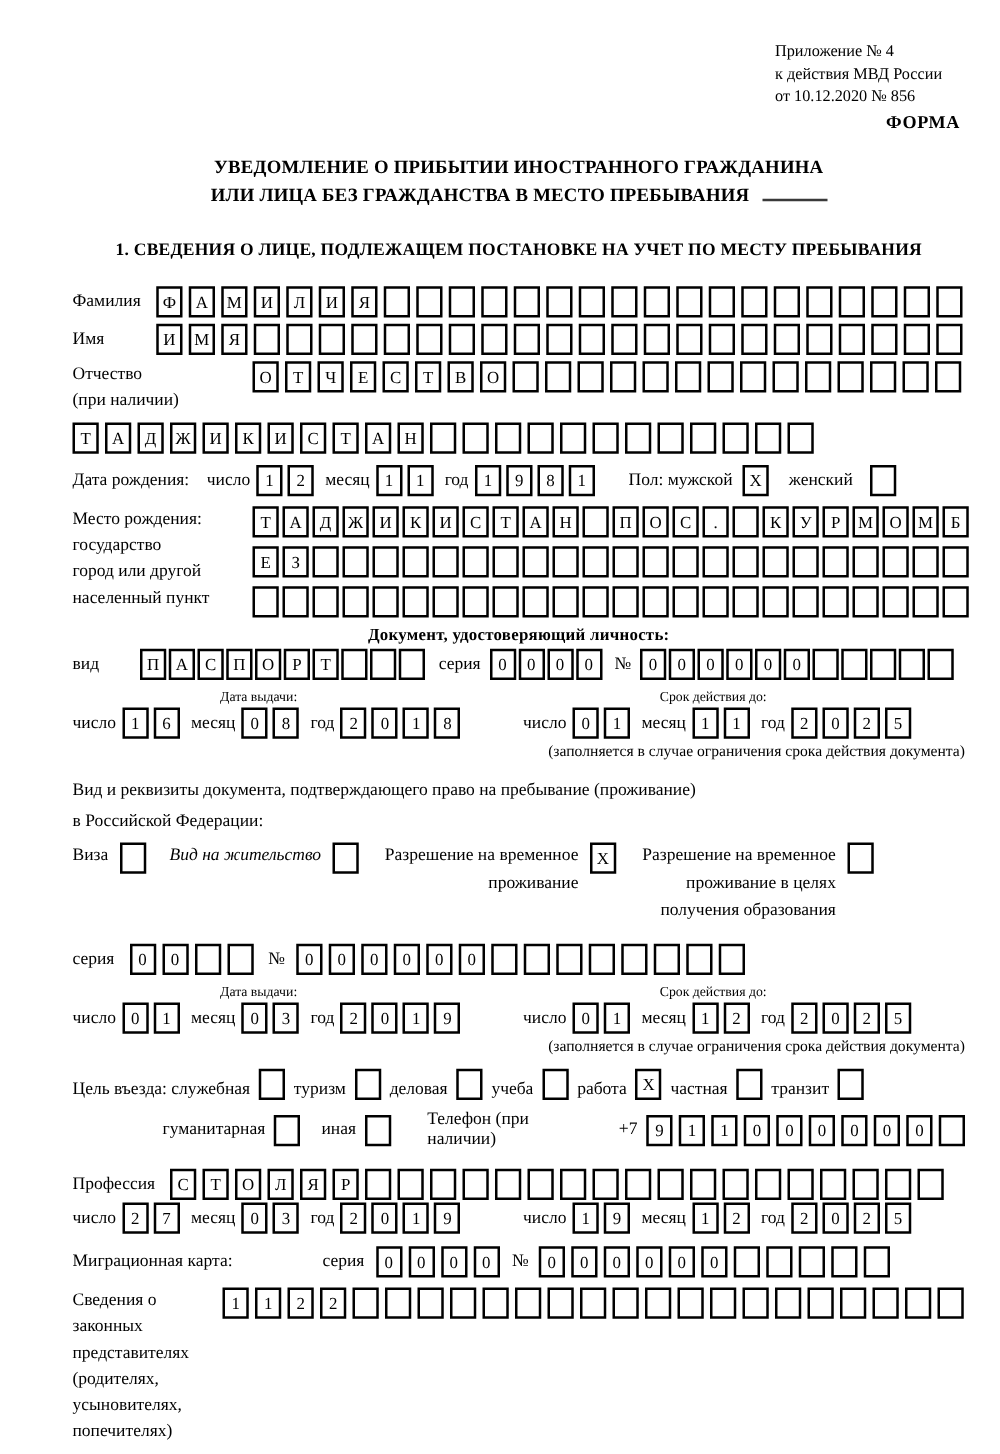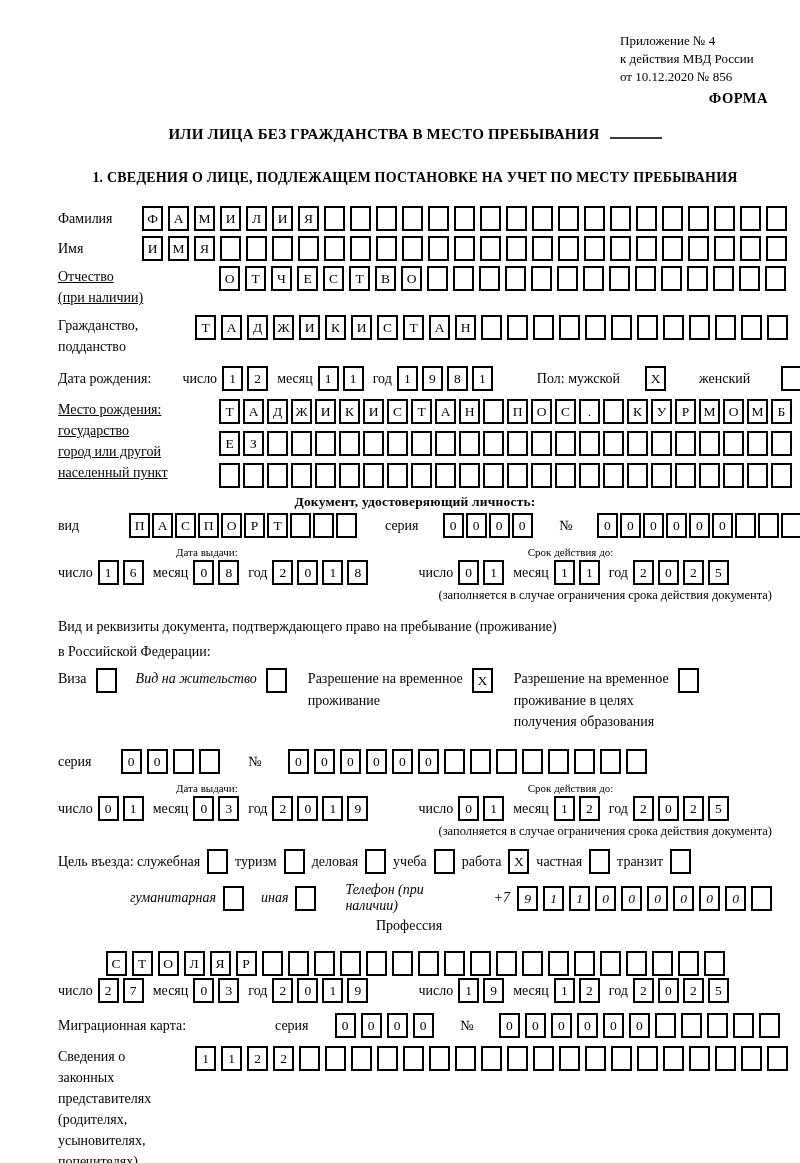--- a/index.html
+++ b/index.html
@@ -7,64 +7,65 @@
   .page{box-sizing:border-box;width:800px;height:1163px;padding:32px 28px 0 58px;position:relative;background:#fff;}
 
   .annex{margin-left:562px;font-size:13px;line-height:1.38;}
   .annex-note{margin-top:4px;font-size:12.5px;line-height:1.38;}
   .forma{text-align:right;font-weight:bold;font-size:14.5px;margin-top:4px;padding-right:4px;letter-spacing:.5px;}
 
   .title{text-align:center;font-weight:bold;font-size:15px;line-height:1.55;margin-top:16px;letter-spacing:.2px;}
   .uline{display:inline-block;width:52px;border-bottom:2px solid #3a3a3a;margin-left:10px;}
   .sect{font-weight:bold;font-size:14px;margin-top:24px;text-align:center;letter-spacing:.2px;}
 
-  .row{display:flex;align-items:center;margin-top:5px;gap:17px;}
+  .row{display:flex;align-items:center;margin-top:5px;}
   .row.top{align-items:flex-start;}
   .lbl{flex:none;}
   .ml{white-space:pre-line;line-height:1.5;}
-  .w67{width:67px;} .w120{width:120px;} .w144{width:144px;text-decoration:underline;}
+  .w67{width:67px;} .w120{width:120px;} .w144{width:144px;}
 
   .boxes{display:inline-flex;gap:5px;}
   .boxes.tight{gap:2px;}
   .boxes.mid{gap:3px;}
   .cell{flex:none;display:inline-block;box-sizing:content-box;width:17px;height:21px;border:2px solid #000;
         text-align:center;line-height:21px;font-size:13.5px;background:#fff;}
   .stack{display:flex;flex-direction:column;gap:7px;}
 
   .dhdr{display:flex;margin-top:8px;font-size:11px;}
   .drow{display:flex;align-items:center;margin-top:2px;}
   .dg{display:inline-flex;align-items:center;}
   .dg .dgl{margin:0 5px 0 9px;}
   .dg .dgl:first-of-type{margin-left:0;}
   .dg2{margin-left:50px;}
   .note{text-align:right;font-size:12.5px;margin-top:3px;}
 
   .intro{margin-top:12px;line-height:1.75;}
   .permits{display:flex;align-items:flex-start;margin-top:4px;gap:13px;}
   .pitem{display:flex;align-items:flex-start;gap:9px;}
-  .ptext{white-space:pre-line;text-align:left;line-height:1.55;}
+  .ptext{white-space:pre-line;text-align:right;line-height:1.55;}
   .chkrow{display:flex;align-items:center;gap:7px;flex-wrap:nowrap;}
   .gap-l{margin-left:10px;}
   .indent{padding-left:72px;}
   .shift{margin-left:8px;}
 </style>
 </head>
 <body>
 
 <div class="page">
 
   <div class="annex">
     <div>Приложение № 4</div>
     <div>к действия МВД России</div>
     <div>от 10.12.2020 № 856</div>
   </div>
 
   <div class="forma">ФОРМА</div>
 
   <div class="title">
+    <div>УВЕДОМЛЕНИЕ О ПРИБЫТИИ ИНОСТРАННОГО ГРАЖДАНИНА</div>
     <div>
       <span>ИЛИ ЛИЦА БЕЗ ГРАЖДАНСТВА В МЕСТО ПРЕБЫВАНИЯ</span><span class="uline"></span>
     </div>
   </div>
 
   <div class="sect">1. СВЕДЕНИЯ О ЛИЦЕ, ПОДЛЕЖАЩЕМ ПОСТАНОВКЕ НА УЧЕТ ПО МЕСТУ ПРЕБЫВАНИЯ</div>
 
   <div class="row" style="margin-top:20px;">
     <span class="lbl w67">Фамилия</span>
     <span class="boxes">
@@ -150,22 +151,20 @@
         <span class="cell"></span>
         <span class="cell"></span>
         <span class="cell"></span>
         <span class="cell"></span>
         <span class="cell"></span>
         <span class="cell"></span>
       </span>
   </div>
 
   <div class="row top" style="margin-top:7px;">
-    <span class="lbl w120 ml">Гражданство,
-подданство</span>
     <span class="boxes">
         <span class="cell">Т</span>
         <span class="cell">А</span>
         <span class="cell">Д</span>
         <span class="cell">Ж</span>
         <span class="cell">И</span>
         <span class="cell">К</span>
         <span class="cell">И</span>
         <span class="cell">С</span>
         <span class="cell">Т</span>
@@ -478,59 +477,59 @@
         <span class="boxes" style="gap: 4px;">
           <span class="cell">2</span>
           <span class="cell">0</span>
           <span class="cell">2</span>
           <span class="cell">5</span>
         </span>
       </span>
   </div>
   <div class="note">(заполняется в случае ограничения срока действия документа)</div>
 
-  <div class="chkrow" style="margin-top:10px;">
+  <div class="chkrow" style="margin-top:10px;align-items:flex-end;">
     <span>Цель въезда: служебная</span>
     <span class="cell"></span>
     <span>туризм</span>
     <span class="cell"></span>
     <span>деловая</span>
     <span class="cell"></span>
     <span>учеба</span>
     <span class="cell"></span>
     <span>работа</span>
     <span class="cell">X</span>
     <span>частная</span>
     <span class="cell"></span>
     <span>транзит</span>
     <span class="cell"></span>
   </div>
 
-  <div class="chkrow indent" style="margin-top:8px;font-style:italic;">
+  <div class="chkrow indent" style="margin-top:8px;">
     <span>гуманитарная</span>
     <span class="cell"></span>
     <span class="gap-l">иная</span>
     <span class="cell"></span>
     <span style="margin-left:22px;">Телефон (при наличии)</span>
     <span style="margin-left:18px;">+7</span>
     <span class="boxes">
         <span class="cell">9</span>
         <span class="cell">1</span>
         <span class="cell">1</span>
         <span class="cell">0</span>
         <span class="cell">0</span>
         <span class="cell">0</span>
         <span class="cell">0</span>
         <span class="cell">0</span>
         <span class="cell">0</span>
         <span class="cell"></span>
       </span>
   </div>
 
-  <div class="row" style="margin-top:4px;flex-direction:column;">
+  <div class="row" style="margin-top:15px;">
     <span class="lbl" style="width:78px;">Профессия</span>
     <span class="boxes">
         <span class="cell">С</span>
         <span class="cell">Т</span>
         <span class="cell">О</span>
         <span class="cell">Л</span>
         <span class="cell">Я</span>
         <span class="cell">Р</span>
         <span class="cell"></span>
         <span class="cell"></span>

